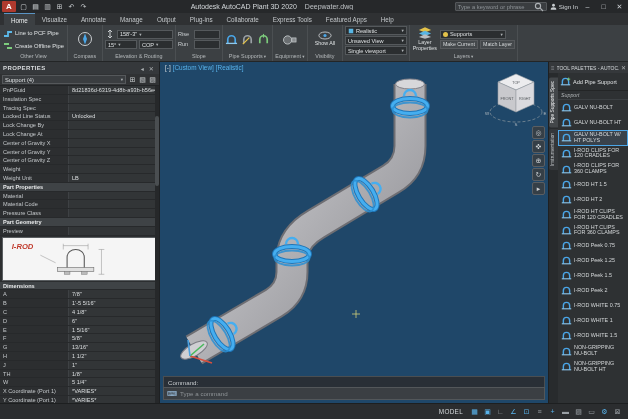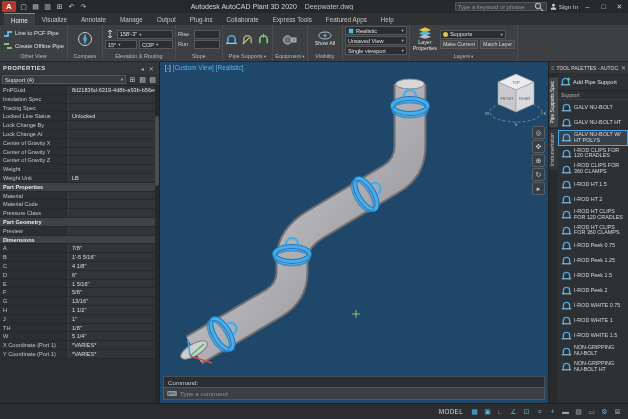--- a/index.html
+++ b/index.html
@@ -425,20 +425,40 @@
           <div class="prow section">
             <span class="plbl">Part Geometry</span>
 
           </div>
 
           <div class="prow">
             <span class="plbl">Preview</span>
             <span class="pval"></span>
           </div>
         </div>
+      <div class="preview">
+        <svg viewBox="0 0 150 44">
+          <text x="4" y="11" class="irod-brand">I-ROD</text>
+          <g fill="none" stroke="#555" stroke-width="1.1">
+            <path d="M62 34 V20 a9 8 0 0 1 18 0 V34"></path>
+          </g>
+          <rect x="52" y="31" width="38" height="4" fill="#e0e0e0" stroke="#777" stroke-width="0.7"></rect>
+          <rect x="59" y="35" width="6" height="3" fill="#bbb" stroke="#777" stroke-width="0.5"></rect>
+          <rect x="77" y="35" width="6" height="3" fill="#bbb" stroke="#777" stroke-width="0.5"></rect>
+          <g stroke="#888" stroke-width="0.5">
+            <line x1="58" y1="8" x2="84" y2="8"></line>
+              <line x1="58" y1="6" x2="58" y2="12"></line>
+              <line x1="84" y1="6" x2="84" y2="12"></line>
+            <line x1="98" y1="12" x2="98" y2="38"></line>
+              <line x1="95" y1="12" x2="101" y2="12"></line>
+              <line x1="95" y1="38" x2="101" y2="38"></line>
+            <line x1="34" y1="18" x2="50" y2="26"></line>
+          </g>
+        </svg>
+      </div>
       <div class="prows">
 
           <div class="prow section">
             <span class="plbl">Dimensions</span>
 
           </div>
 
           <div class="prow">
             <span class="plbl">A</span>
             <span class="pval">7/8"</span>

